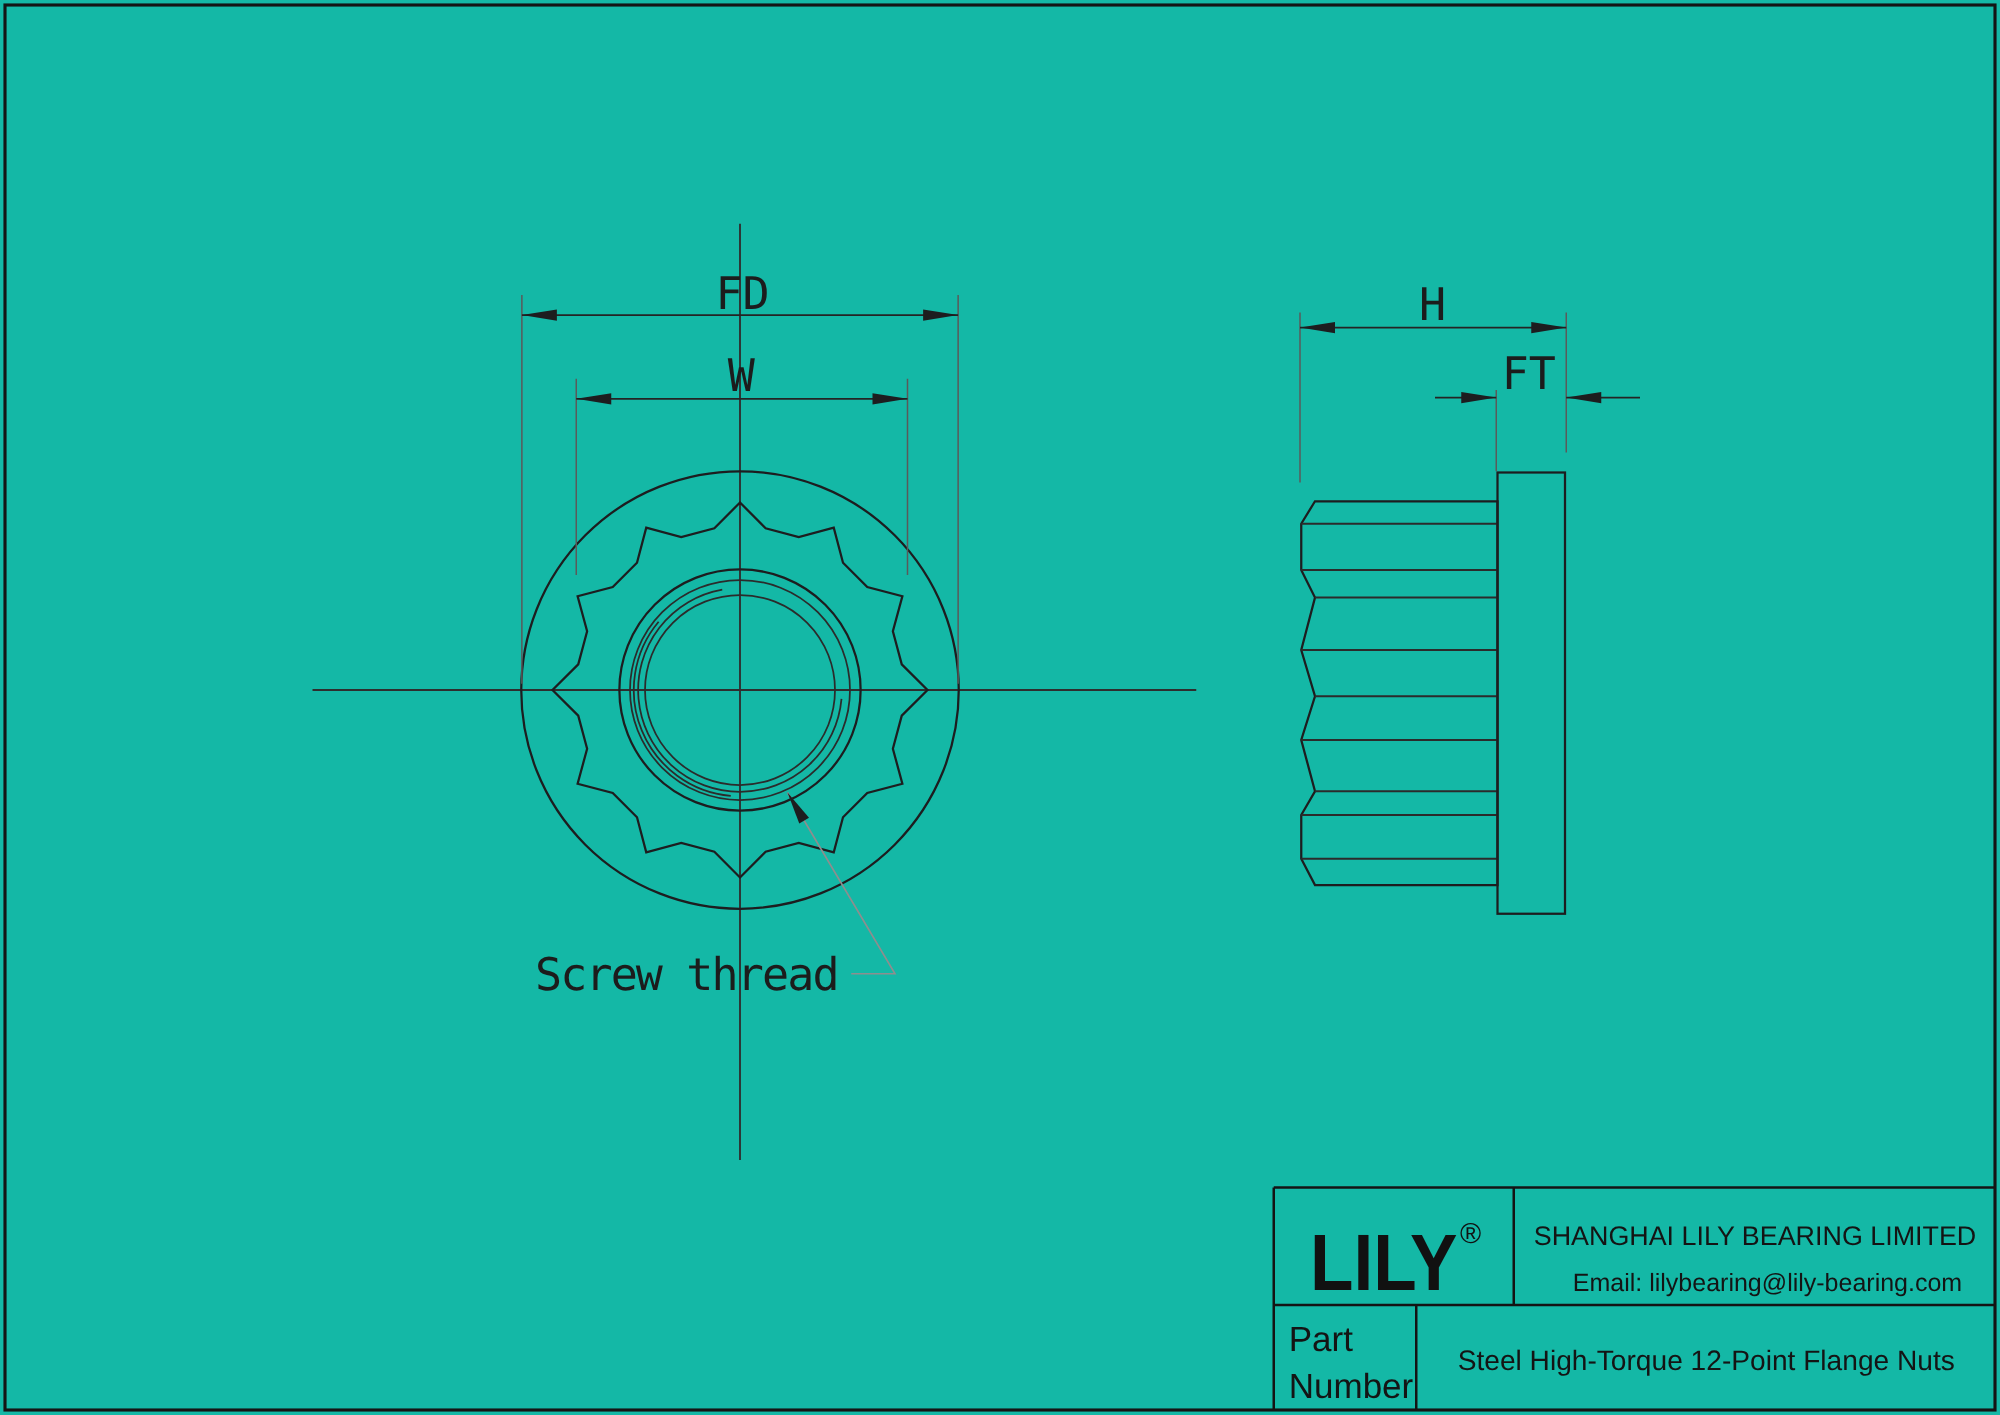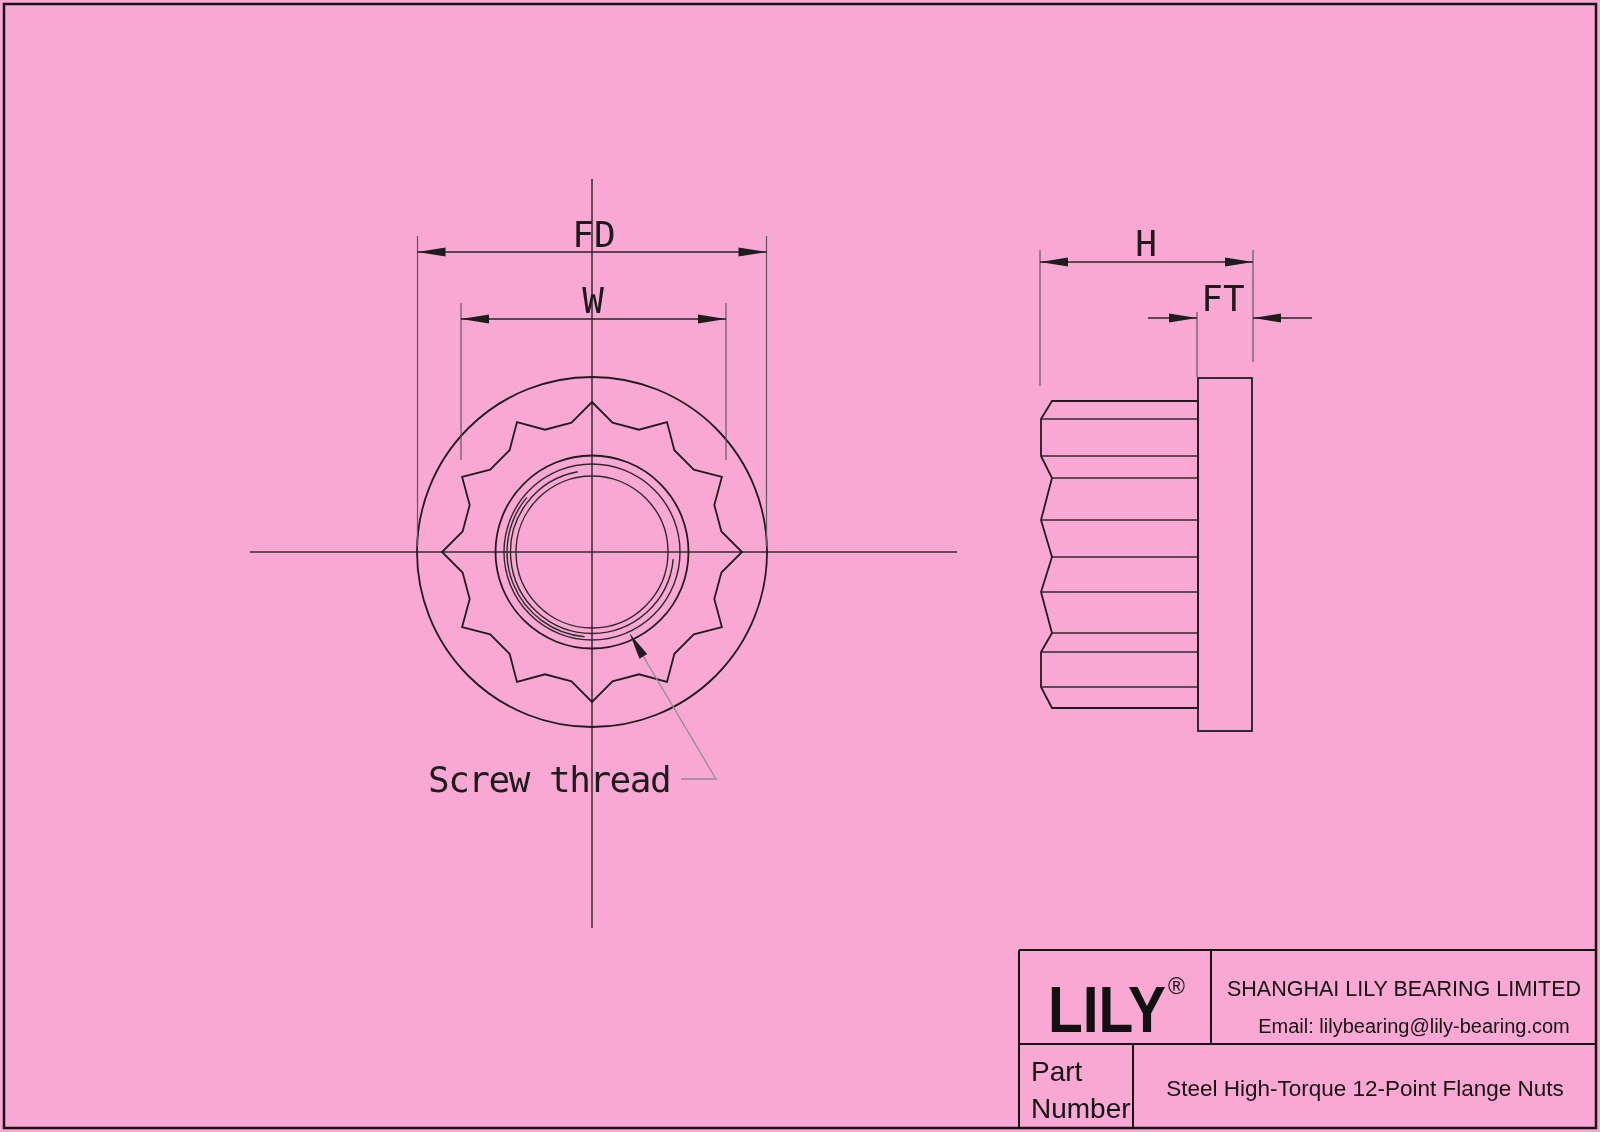--- a/index.html
+++ b/index.html
@@ -1,19 +1,19 @@
 <!DOCTYPE html>
 <html><head>
 <meta charset="utf-8">
 <style>
   html,body{margin:0;padding:0;background:#ffffff;}
   .page{
     position:relative;
     width:1600px;height:1132px;
-    background:#f9a8d4;
+    background:#14b8a6;
     font-family:"Liberation Sans", sans-serif;
     overflow:hidden;
   }
   svg{position:absolute;left:0;top:0;}
   
   .obj      {stroke:#1d1d1f;stroke-width:1.8;fill:none;}
   .thin     {stroke:#2b2b2b;stroke-width:1.4;fill:none;}
   .thread   {stroke:#2b2b2b;stroke-width:1.5;fill:none;}
   .center   {stroke:#2e2e2e;stroke-width:1.5;fill:none;}
   .ext      {stroke:#5a5a5a;stroke-width:1.2;fill:none;}

